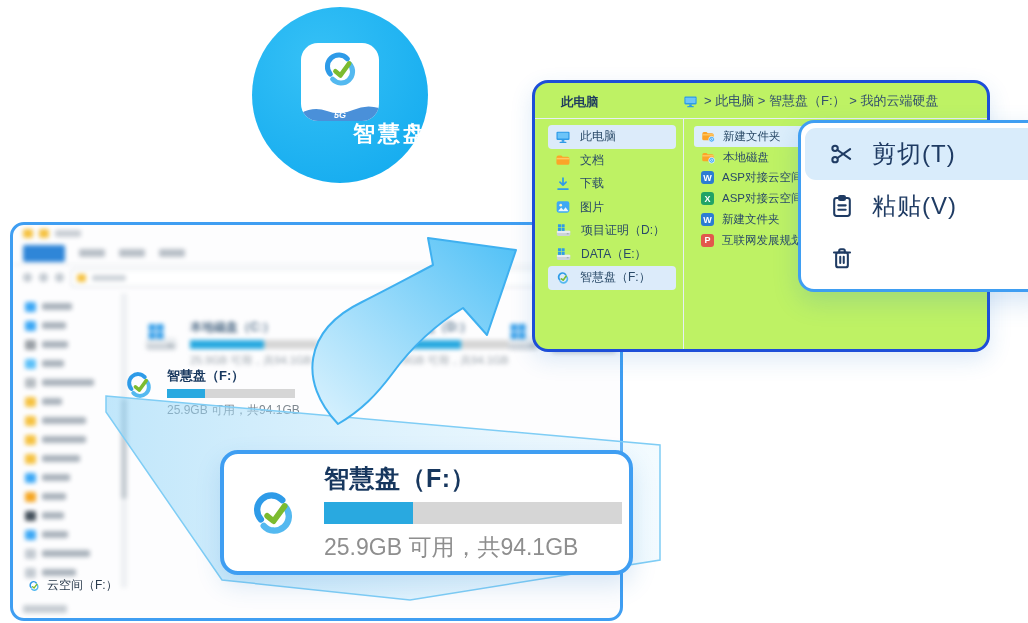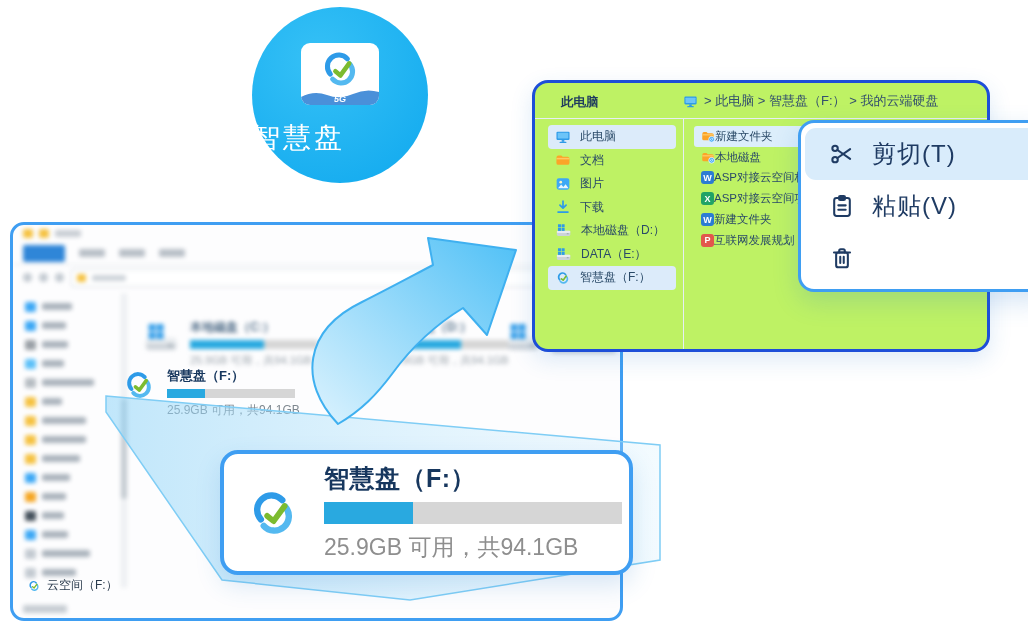--- a/index.html
+++ b/index.html
@@ -40,39 +40,39 @@
   .smart-row .d-name{color:#17375E;font-size:13px;}
   .smart-row .d-cap{color:#7E878F;font-size:12px;}
   .cloud-side-row{position:absolute;left:14px;bottom:24px;display:flex;align-items:center;gap:6px;z-index:2;}
   .cloud-side-row span{font-size:12px;color:#2A3B4D;}
   
   #beam{position:absolute;left:0;top:0;z-index:2;pointer-events:none;}
   #arrow{position:absolute;left:0;top:0;z-index:3;pointer-events:none;}
   
   .badge{position:absolute;left:252px;top:7px;width:176px;height:176px;border-radius:50%;
     background:radial-gradient(circle at 38% 30%,#36C1F6,#0FA8EE);z-index:4;}
-  .app-tile{position:absolute;left:49px;top:36px;width:78px;height:62px;background:#fff;border-radius:9px;overflow:hidden;}
+  .app-tile{position:absolute;left:49px;top:36px;width:78px;height:78px;background:#fff;border-radius:17px;overflow:hidden;}
   .app-tile .ic{position:absolute;left:16px;top:3px;}
   .tile-band{position:absolute;left:0;bottom:0;width:100%;height:16px;}
   .fiveg{position:absolute;left:0;right:0;bottom:1px;text-align:center;font-size:9px;font-weight:bold;font-style:italic;color:#fff;}
-  .badge-title{position:absolute;left:0;right:0;top:112px;text-align:left;color:#fff;font-size:28px;font-weight:normal;letter-spacing:3px;}
+  .badge-title{position:absolute;left:0;right:0;top:112px;text-align:right;color:#fff;font-size:22px;font-weight:bold;letter-spacing:3px;}
   
   .panel{position:absolute;left:532px;top:80px;width:458px;height:272px;background:#bef264;border:3px solid #1d4ed8;
     border-radius:16px;z-index:5;box-shadow:0 8px 22px rgba(45,125,205,.16);box-sizing:border-box;}
   .p-header{position:relative;height:35px;border-bottom:1px solid #E6EEF6;}
   .p-title{position:absolute;left:26px;top:11px;font-size:12.5px;font-weight:bold;color:#1E3B5E;}
   .p-crumb{position:absolute;left:148px;top:9px;display:flex;align-items:center;gap:6px;}
   .p-crumb span{font-size:13px;color:#34506E;white-space:nowrap;}
   .p-body{display:flex;height:calc(100% - 36px);}
   .p-side{width:149px;border-right:1px solid #E6EEF6;padding-top:6px;box-sizing:border-box;}
   .ps-row{display:flex;align-items:center;gap:9px;height:23.5px;margin:0 7px 0 13px;padding-left:7px;border-radius:4px;}
   .ps-row.sel{background:#DCEBFA;}
   .ps-row span.lb{font-size:12px;color:#2A4A68;white-space:nowrap;}
   .p-list{flex:1;padding:7px 0 0 10px;}
-  .pf-row{display:flex;align-items:center;height:20.8px;padding-left:7px;border-radius:3px;}
+  .pf-row{display:flex;align-items:center;gap:8px;height:20.8px;padding-left:7px;border-radius:3px;}
   .pf-row.sel{background:#DCEEFB;width:150px;}
   .pf-row span.lb{font-size:11.5px;color:#2A4A68;white-space:nowrap;}
   .fbadge{width:13px;height:13px;border-radius:3px;color:#fff;font-size:9px;font-weight:bold;
     display:flex;align-items:center;justify-content:center;flex:0 0 auto;}
   .fbadge.w{background:#2B7CD3;}  .fbadge.x{background:#21A366;}  .fbadge.p{background:#E2574C;}
   
   .cmenu{position:absolute;left:798px;top:120px;width:254px;background:#fff;border:3px solid #3F9EF2;
     border-radius:16px;z-index:7;padding:5px 0 5px 0;box-shadow:0 10px 26px rgba(45,125,205,.2);box-sizing:border-box;}
   .cm-row{display:flex;align-items:center;gap:17px;height:52px;margin:0 4px;padding-left:24px;border-radius:11px;}
   .cm-row.hl{background:#D9ECFB;}
@@ -380,35 +380,35 @@
           <span class="lb">此电脑</span>
         </div>
         <div class="ps-row">
           <svg class="ic" width="16" height="16">
               <use href="#i-folder"></use>
             </svg>
           <span class="lb">文档</span>
         </div>
         <div class="ps-row">
           <svg class="ic" width="16" height="16">
-              <use href="#i-picture"></use>
-            </svg>
-          <span class="lb">图片</span>
+              <use href="#i-download"></use>
+            </svg>
+          <span class="lb">下载</span>
         </div>
         <div class="ps-row">
           <svg class="ic" width="16" height="16">
-              <use href="#i-download"></use>
-            </svg>
-          <span class="lb">下载</span>
+              <use href="#i-picture"></use>
+            </svg>
+          <span class="lb">图片</span>
         </div>
         <div class="ps-row">
           <svg class="ic" width="17" height="17">
               <use href="#i-disk"></use>
             </svg>
-          <span class="lb">本地磁盘（D:）</span>
+          <span class="lb">项目证明（D:）</span>
         </div>
         <div class="ps-row">
           <svg class="ic" width="17" height="17">
               <use href="#i-disk"></use>
             </svg>
           <span class="lb">DATA（E:）</span>
         </div>
         <div class="ps-row sel">
           <svg class="ic" width="16" height="16" viewBox="0 0 100 100">
               <use href="#i-cloudlogo"></use>

